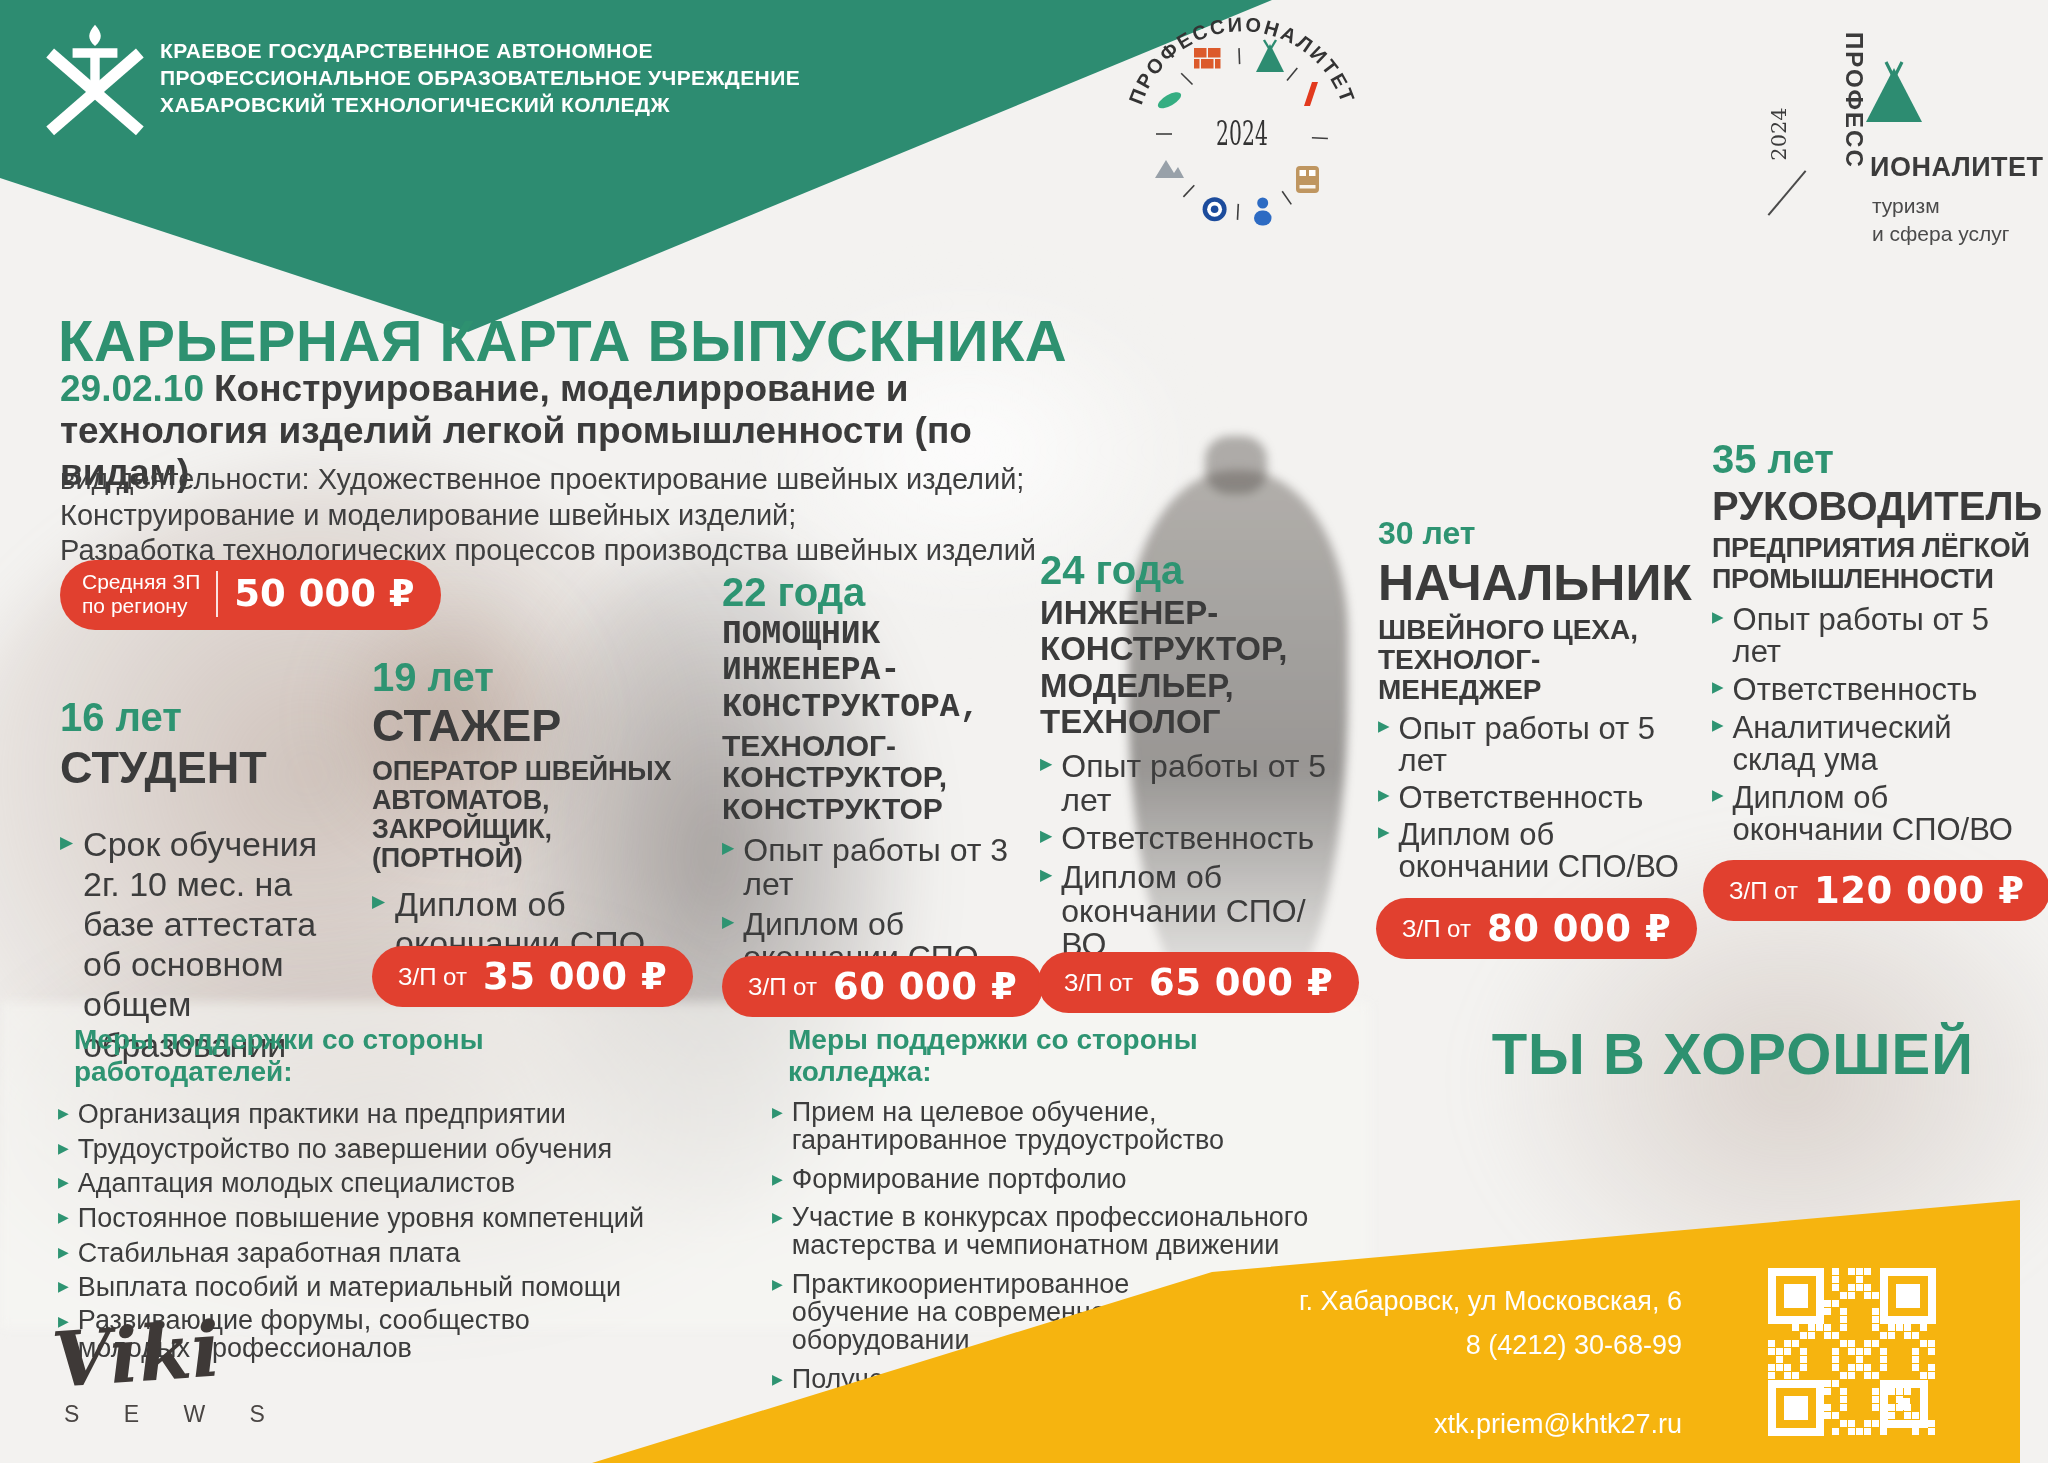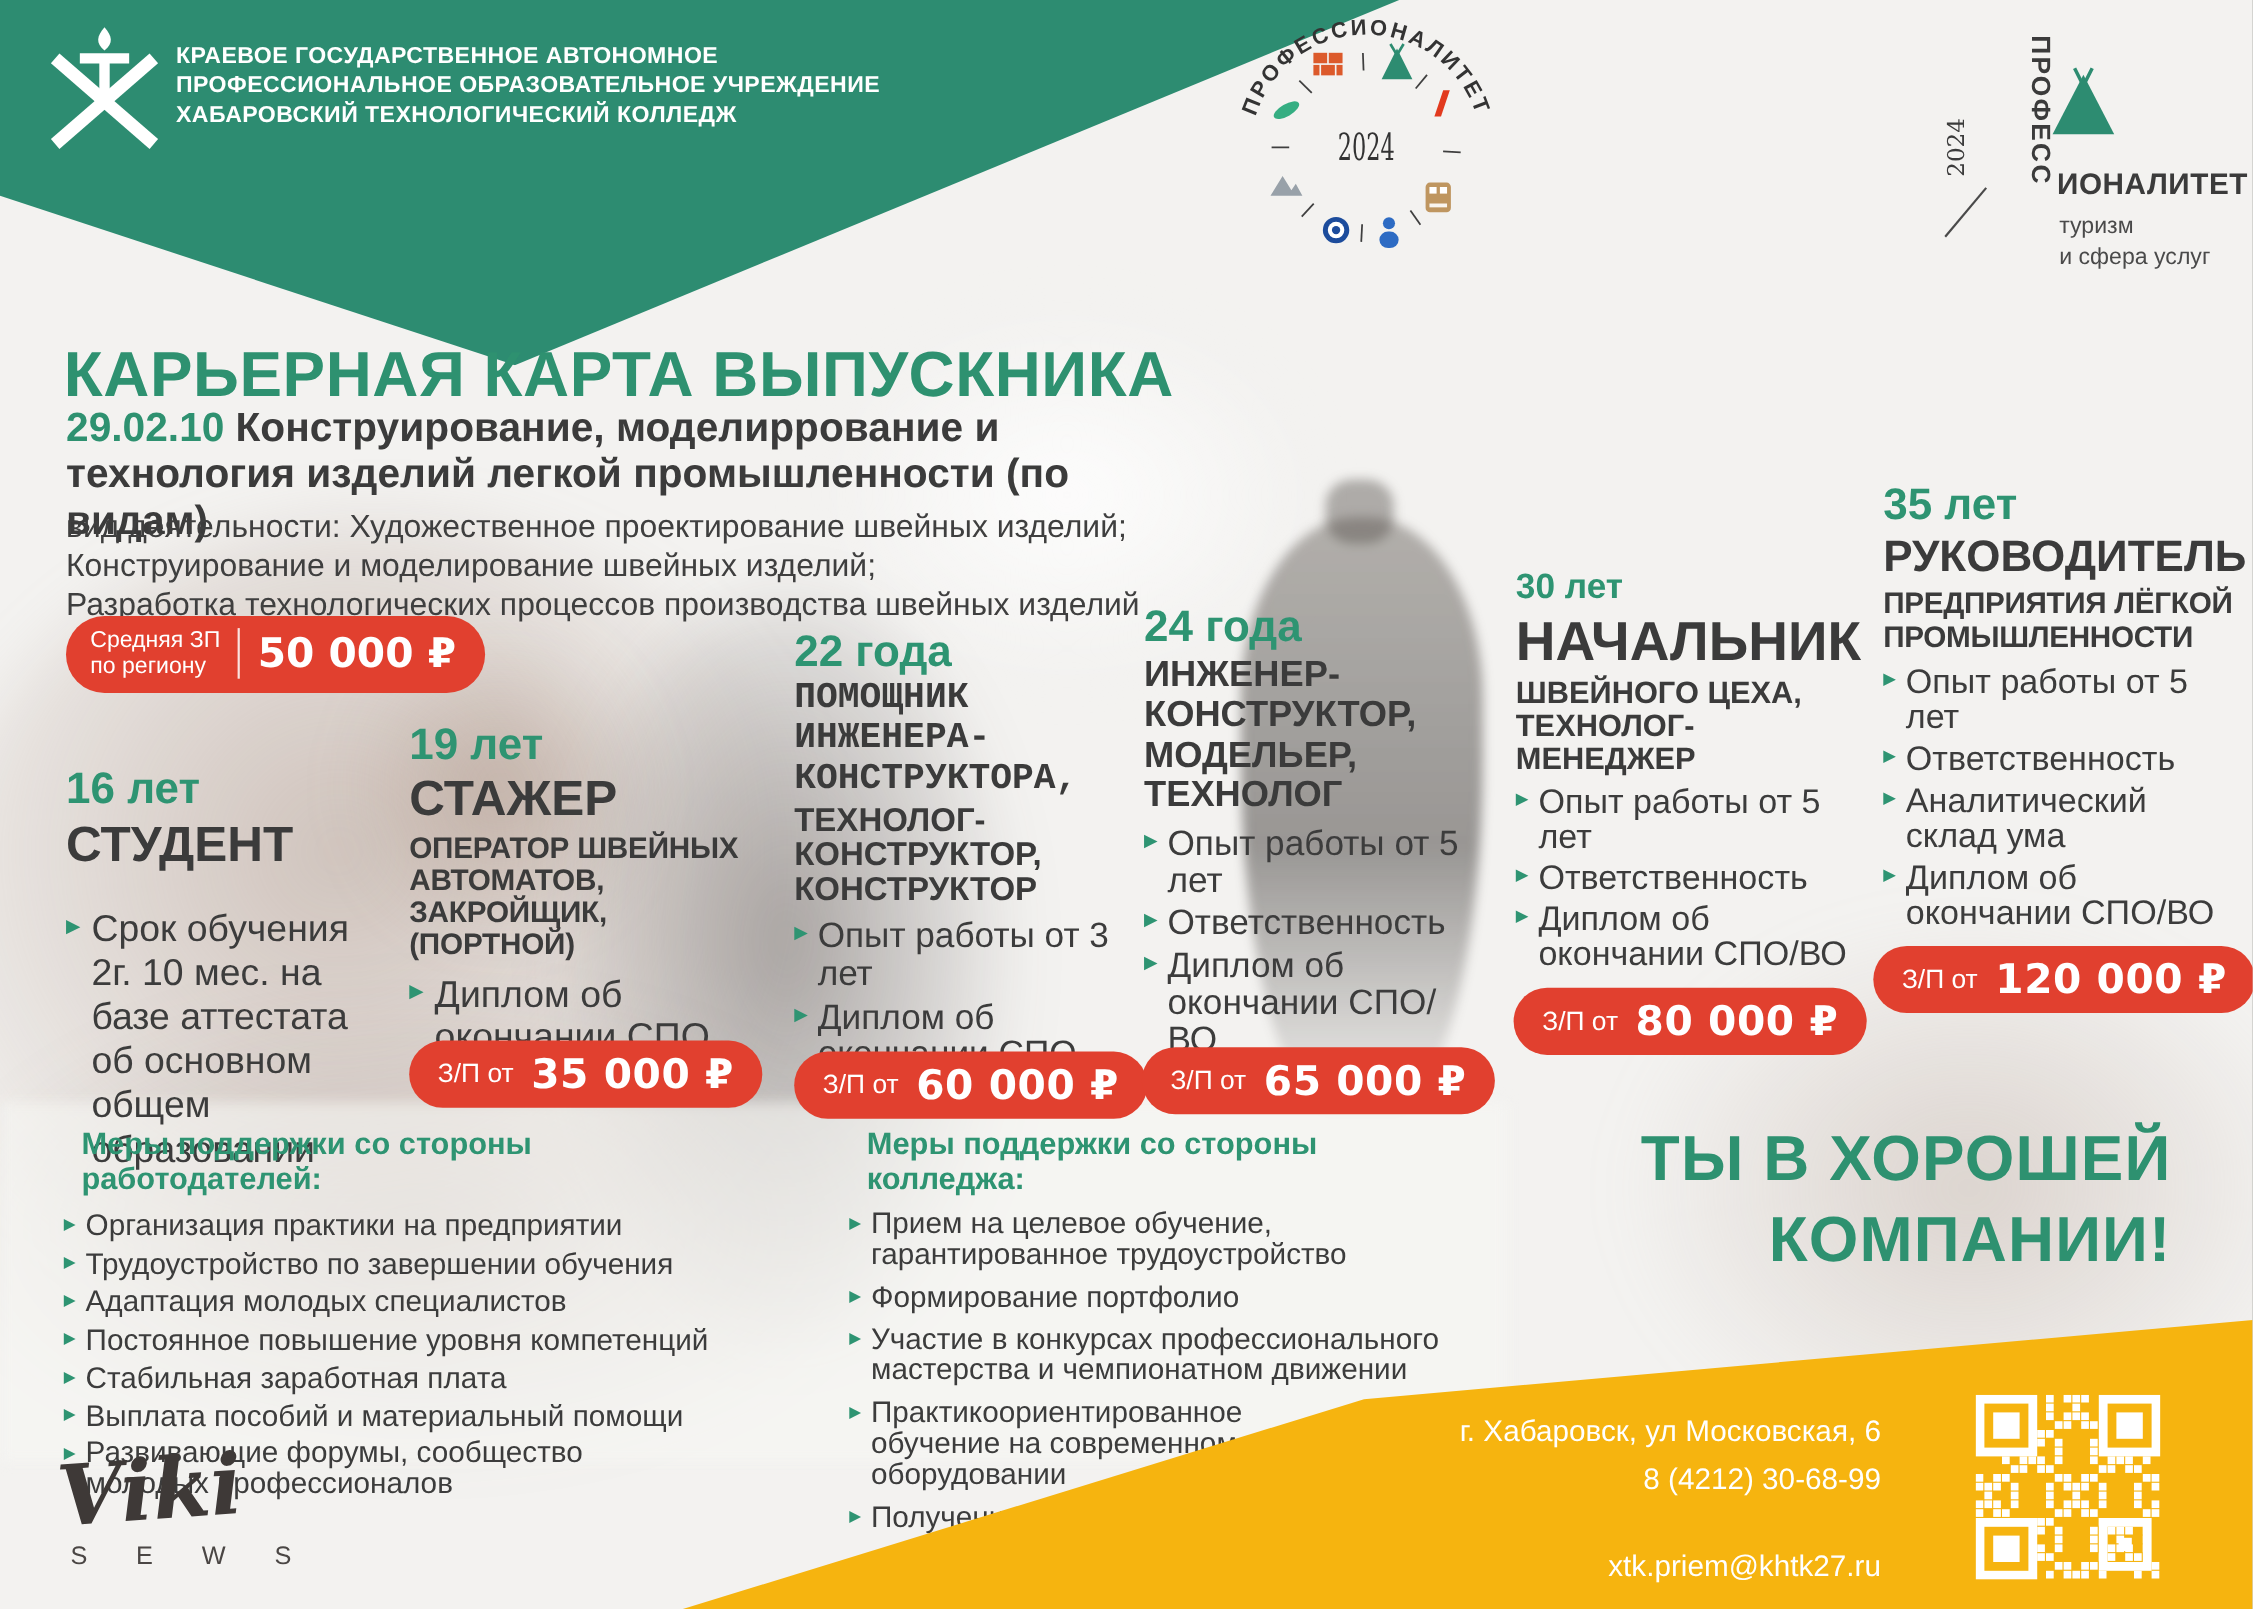--- a/index.html
+++ b/index.html
@@ -118,21 +118,21 @@
   #sup-emp{left:58px;top:1024px;width:648px;}
   #sup-emp li{line-height:1.21;margin-bottom:2px;}
   #sup-emp li:nth-of-type(7) .ltext{max-width:465px;line-height:1.05;}
   #sup-col{left:772px;top:1024px;width:566px;}
   #sup-col li{line-height:1.05;margin-bottom:10px;}
   #sup-col li:nth-of-type(4) .ltext{max-width:445px;}
 
   
   .slogan{position:absolute;right:74px;top:1018px;text-align:right;font-size:58px;font-weight:800;
     color:#2E9170;line-height:1.25;letter-spacing:1px;}
-  .yellow-banner{position:absolute;left:600px;top:1190px;width:1448px;height:273px;background:#F6B40F;
+  .yellow-banner{position:absolute;left:572px;top:1190px;width:1448px;height:273px;background:#F6B40F;
     clip-path:polygon(20px 273px,640px 82px,1448px 10px,1448px 273px);}
   .contacts{position:absolute;right:338px;top:90px;text-align:right;color:#fff;font-size:27px;line-height:1.62;}
   .contacts .email{margin-top:36px;}
   .qr{position:absolute;right:84px;top:78px;width:168px;height:168px;}
 
   
   .viki{position:absolute;left:52px;top:1308px;color:#3e3937;}
   .viki .script{display:block;font-family:"DejaVu Serif",serif;font-style:italic;font-weight:bold;
     font-size:76px;transform:rotate(-4deg);}
   .viki .sews{display:block;font-size:23px;letter-spacing:19px;margin:4px 0 0 12px;color:#4a4644;}
@@ -443,21 +443,20 @@
         </li>
         <li>
           <span class="bmark">▶</span>
           <span class="ltext">Получение дополнительных квалификаций</span>
         </li>
       </ul>
   </section>
 
   <div class="slogan">
     <div>ТЫ В ХОРОШЕЙ</div>
-    <div>КОМПАНИИ!</div>
   </div>
 
   <div class="yellow-banner">
     <div class="contacts">
       <div>г. Хабаровск, ул Московская, 6</div>
       <div>8 (4212) 30-68-99</div>
       <div class="email">xtk.priem@khtk27.ru</div>
     </div>
     <div class="qr" id="qr"><svg width="168" height="168" viewBox="0 0 168 168">
           <rect x="64" y="0" width="7" height="7" fill="#fff"></rect>

